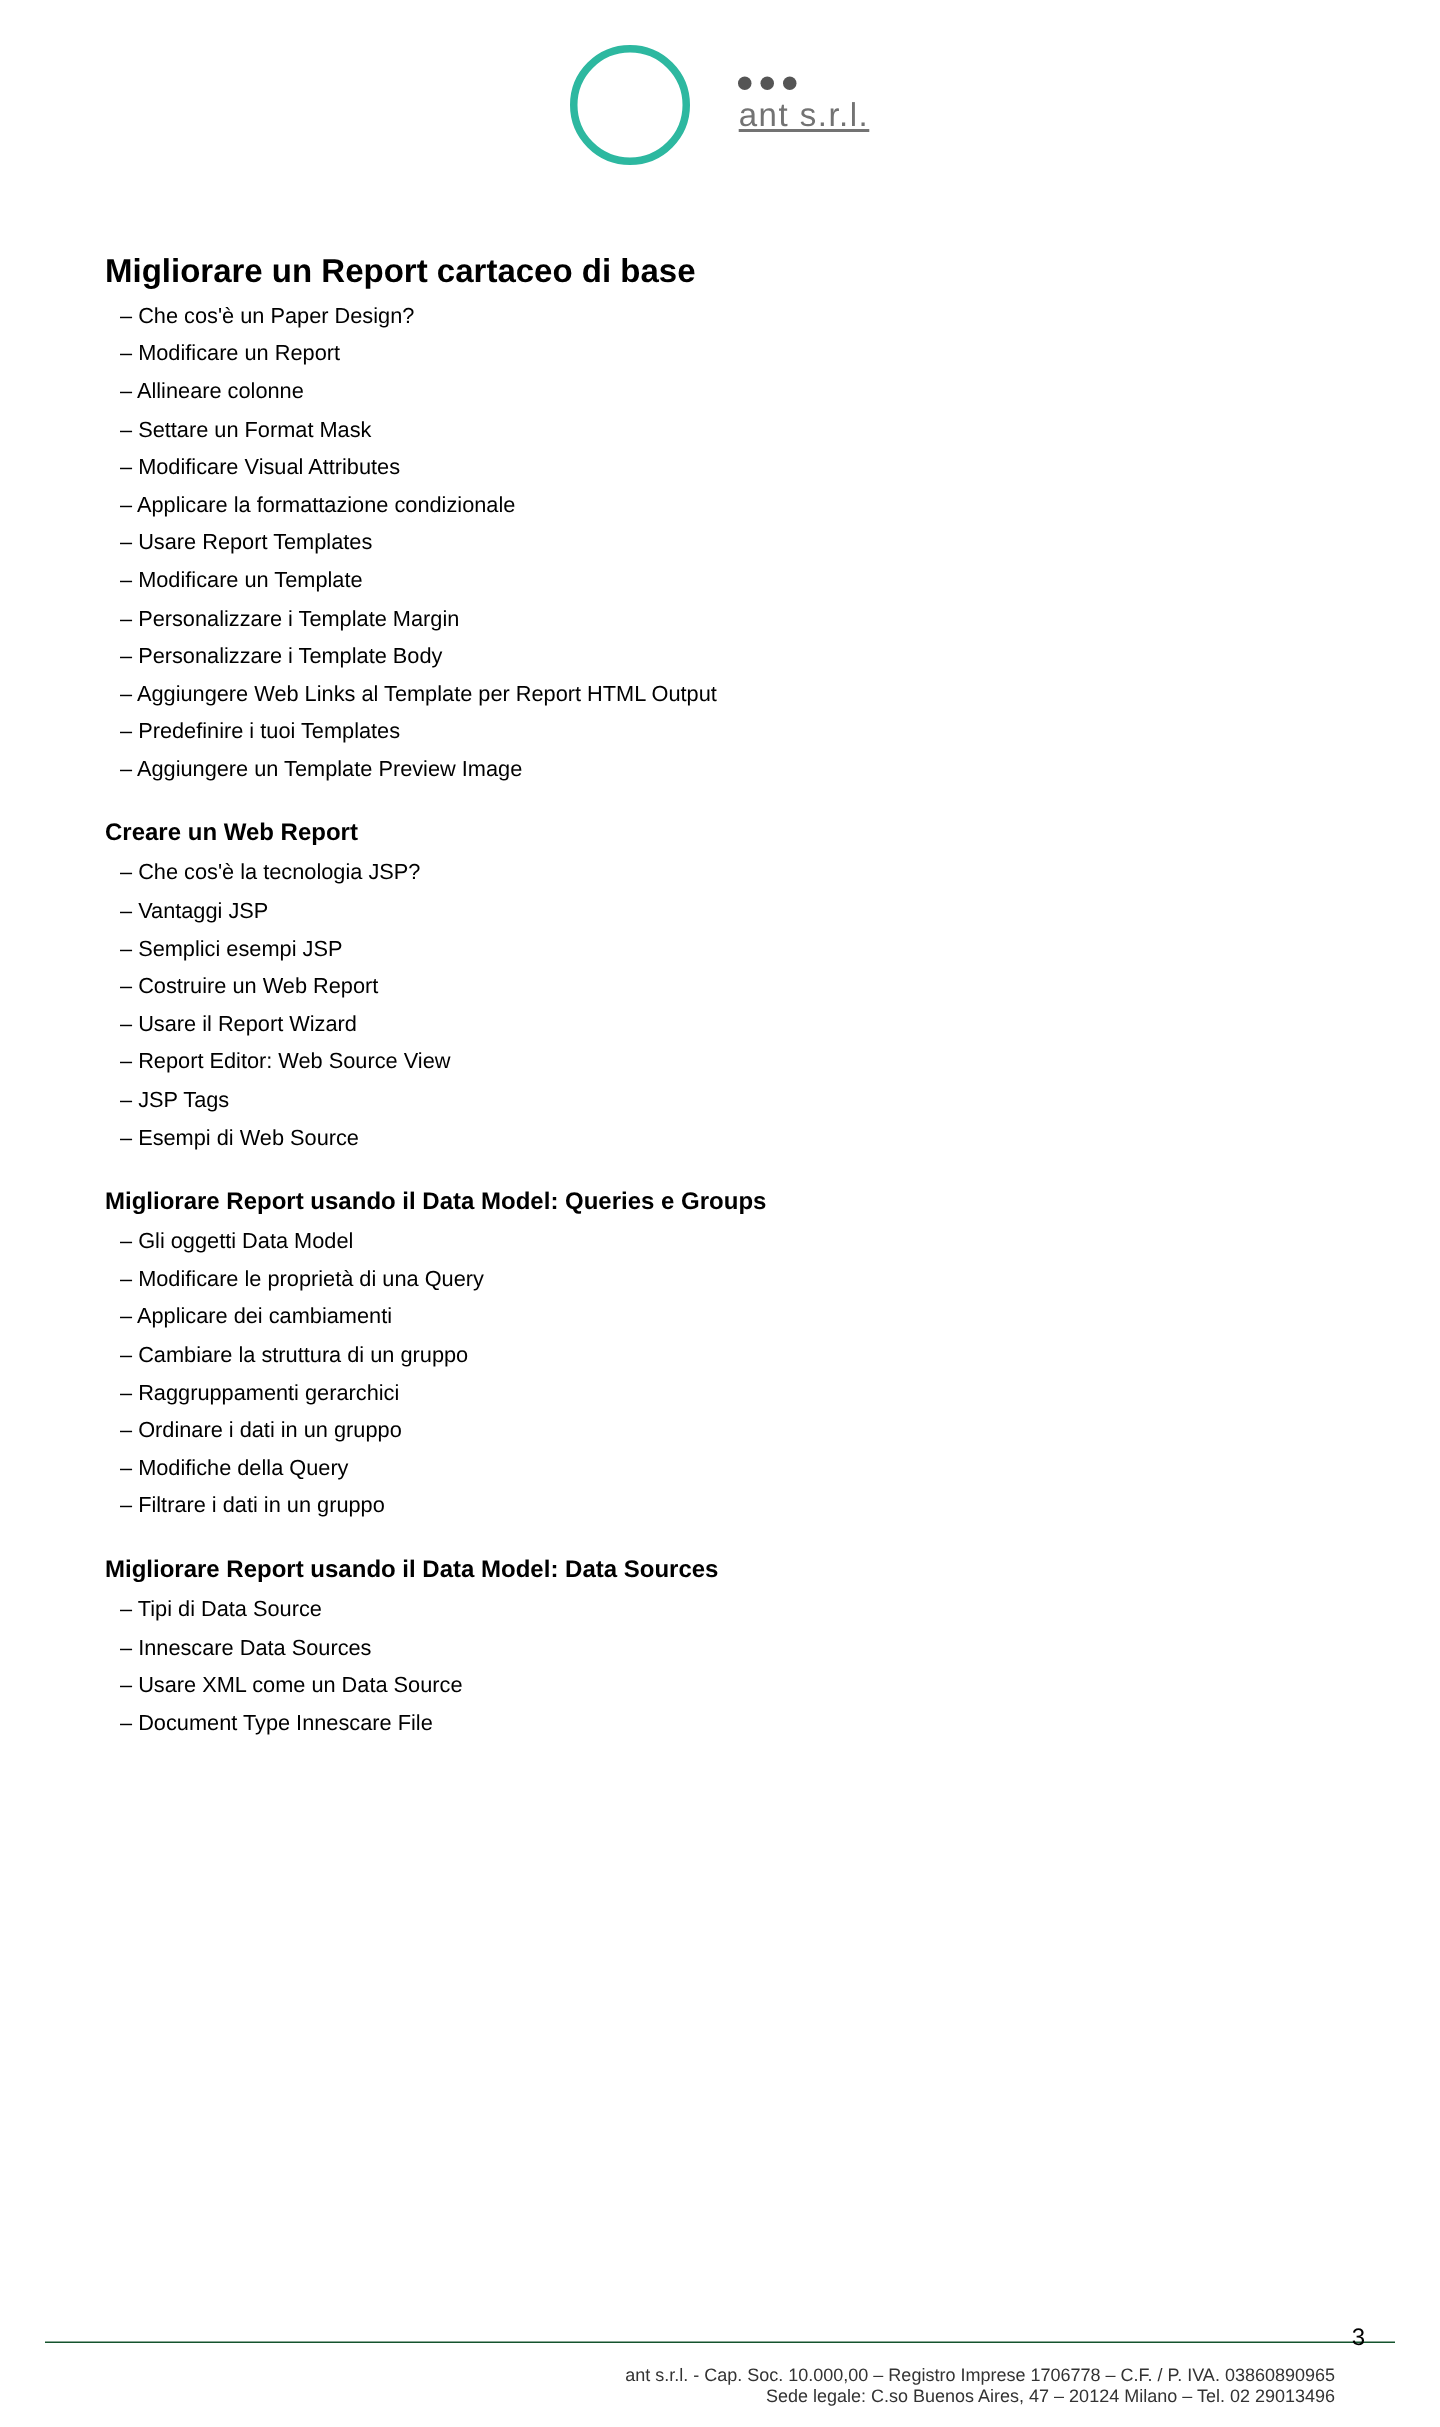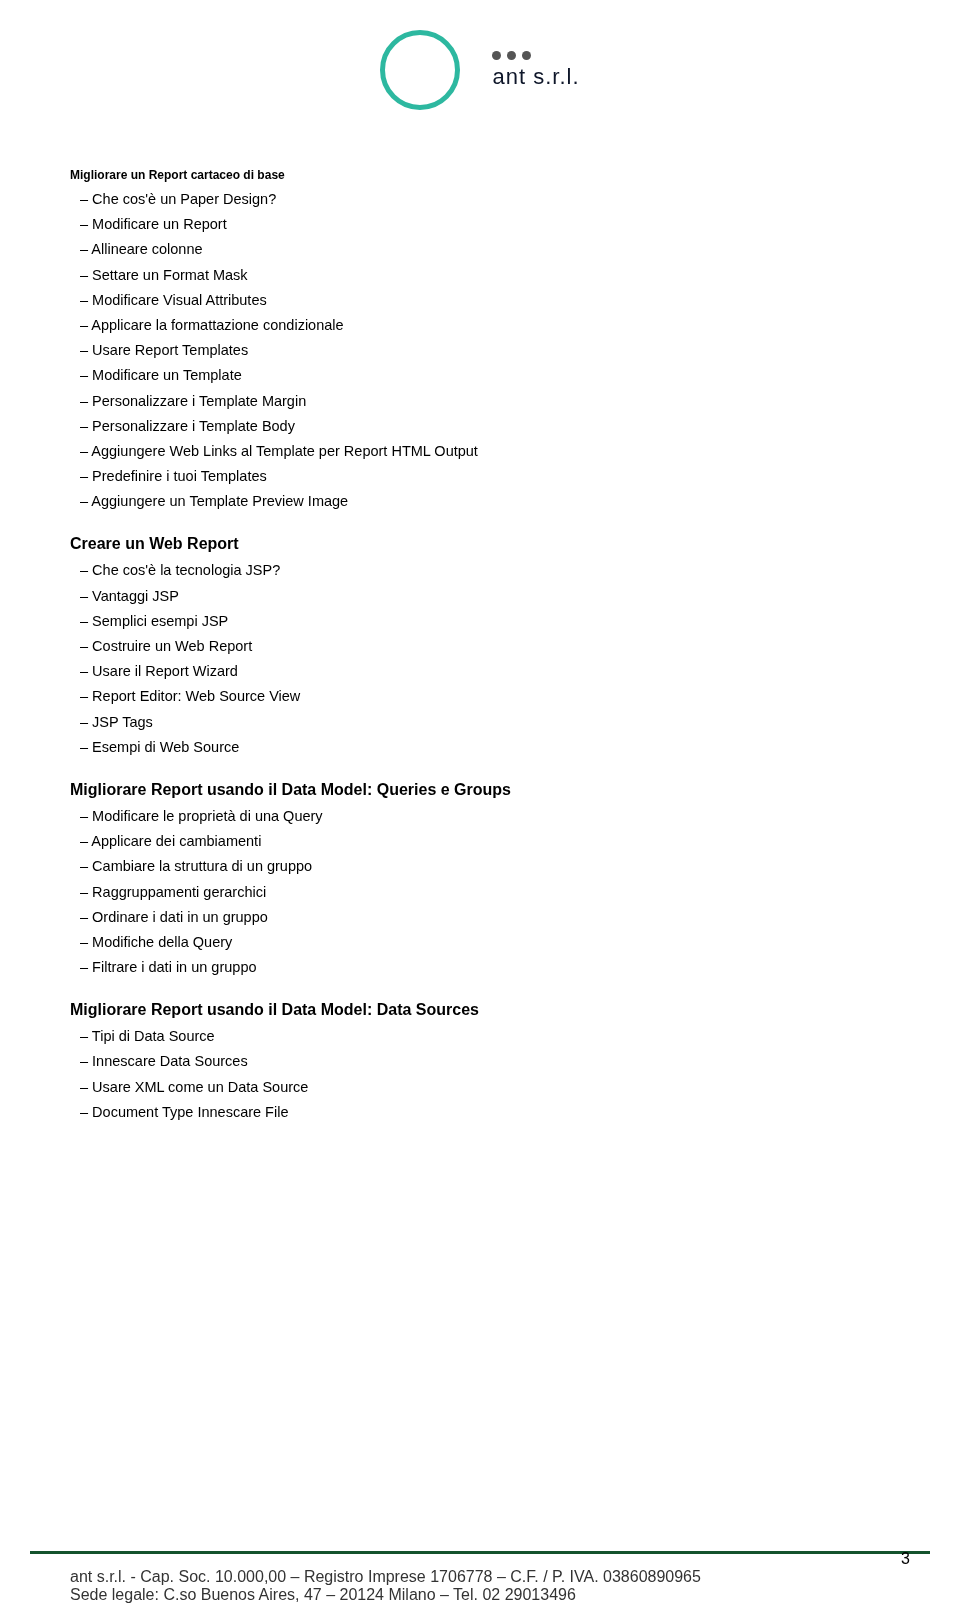--- a/index.html
+++ b/index.html
@@ -53,32 +53,33 @@
     .dot {
       width: 9px;
       height: 9px;
       border-radius: 50%;
       background: #555555;
     }
 
     .brand-name {
       font-size: 22px;
       font-weight: normal;
-      color: #0f172a;
+      color: #737373;
       letter-spacing: 1px;
+      text-decoration: underline;
     }
 
     
     .main-content {
       flex: 1;
       padding: 20px 40px 20px 40px;
     }
 
     .section-heading {
-      font-size: 12px;
+      font-size: 22px;
       font-weight: bold;
       margin-bottom: 6px;
       margin-top: 18px;
     }
 
     .list-item {
       font-size: 14.5px;
       margin-bottom: 2px;
       padding-left: 10px;
       line-height: 1.6;
@@ -90,24 +91,24 @@
 
     .bold-section {
       font-weight: bold;
       font-size: 16px;
       margin-top: 22px;
       margin-bottom: 6px;
     }
 
     
     .footer {
-      border-top: 3px solid #14532d;
+      border-top: 1px solid #14532d;
       padding: 14px 40px;
-      text-align: left;
-      font-size: 16px;
+      text-align: right;
+      font-size: 12px;
       color: #333;
       margin-top: auto;
     }
 
     .page-number {
       position: absolute;
       bottom: 50px;
       right: 50px;
       font-size: 16px;
       color: #000;
@@ -150,20 +151,21 @@
       <div class="bold-section">Creare un Web Report</div>
       <div class="list-item">Che cos'è la tecnologia JSP?</div>
       <div class="list-item">Vantaggi JSP</div>
       <div class="list-item">Semplici esempi JSP</div>
       <div class="list-item">Costruire un Web Report</div>
       <div class="list-item">Usare il Report Wizard</div>
       <div class="list-item">Report Editor: Web Source View</div>
       <div class="list-item">JSP Tags</div>
       <div class="list-item">Esempi di Web Source</div>
       <div class="bold-section">Migliorare Report usando il Data Model: Queries  e Groups</div>
+      <div class="list-item">Gli oggetti Data Model</div>
       <div class="list-item">Modificare le proprietà di una Query</div>
       <div class="list-item">Applicare dei cambiamenti</div>
       <div class="list-item">Cambiare la struttura di un gruppo</div>
       <div class="list-item">Raggruppamenti gerarchici</div>
       <div class="list-item">Ordinare i dati in un gruppo</div>
       <div class="list-item">Modifiche della Query</div>
       <div class="list-item">Filtrare i dati in un gruppo</div>
       <div class="bold-section">Migliorare Report usando il Data Model: Data Sources</div>
       <div class="list-item">Tipi di Data Source</div>
       <div class="list-item">Innescare Data Sources</div>

